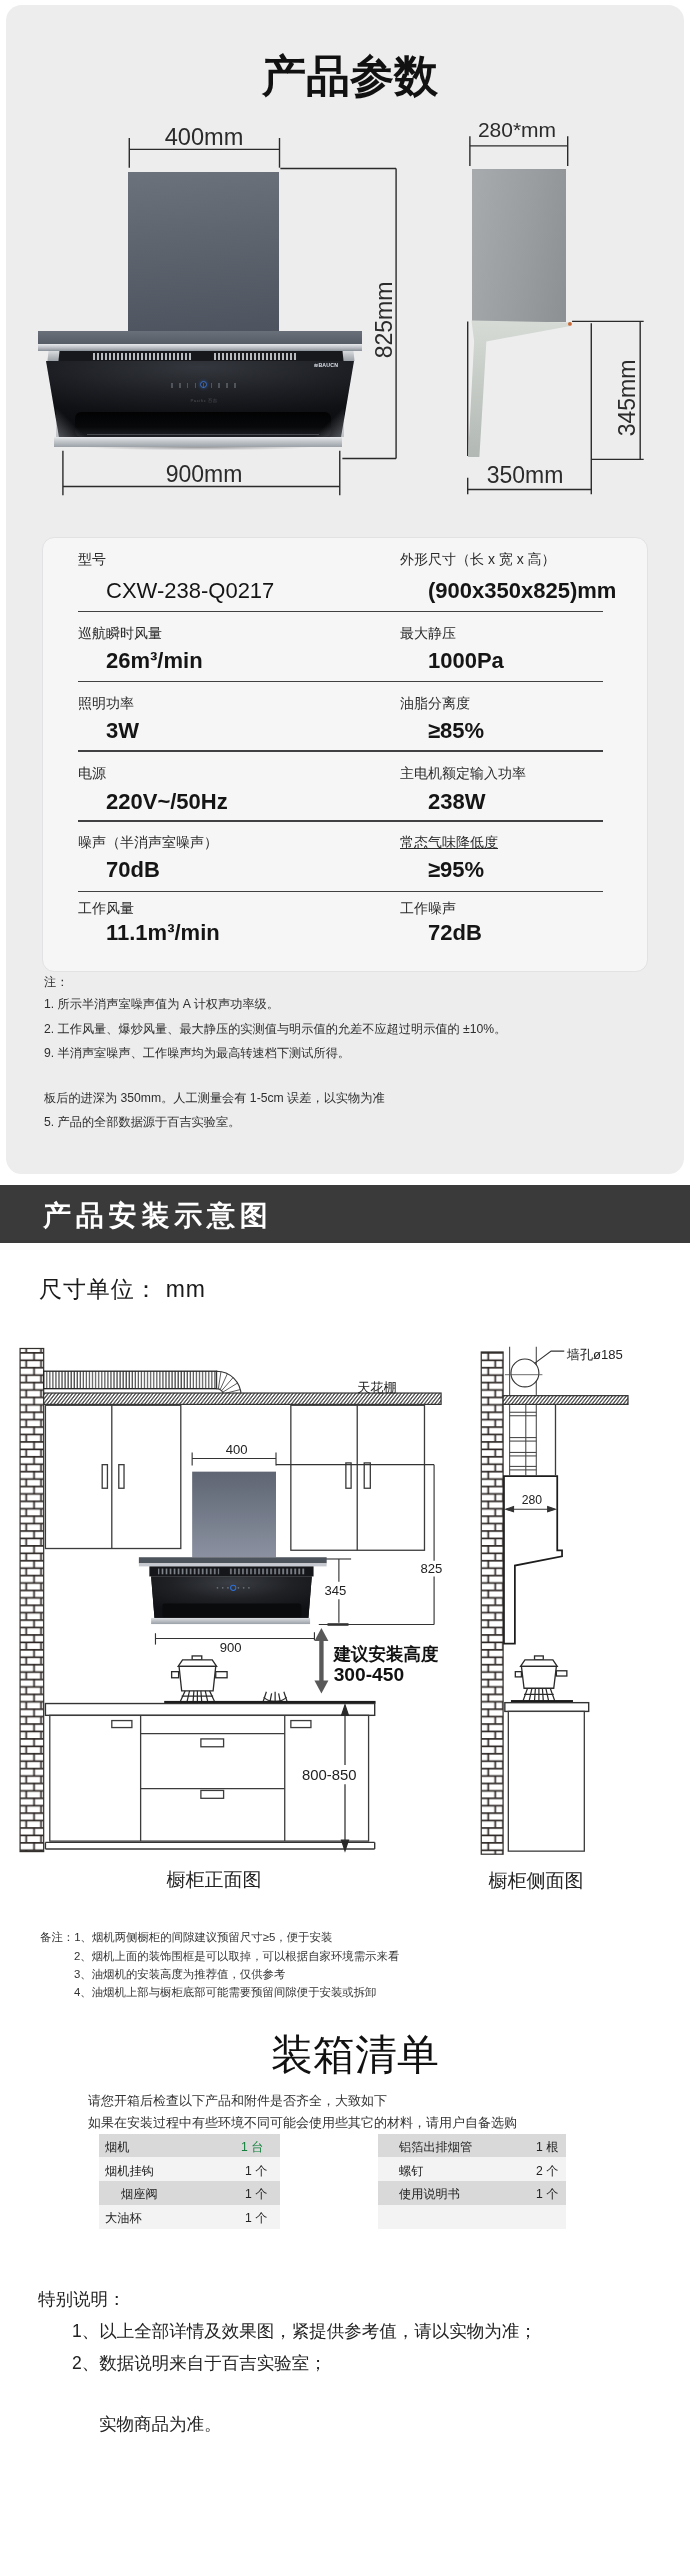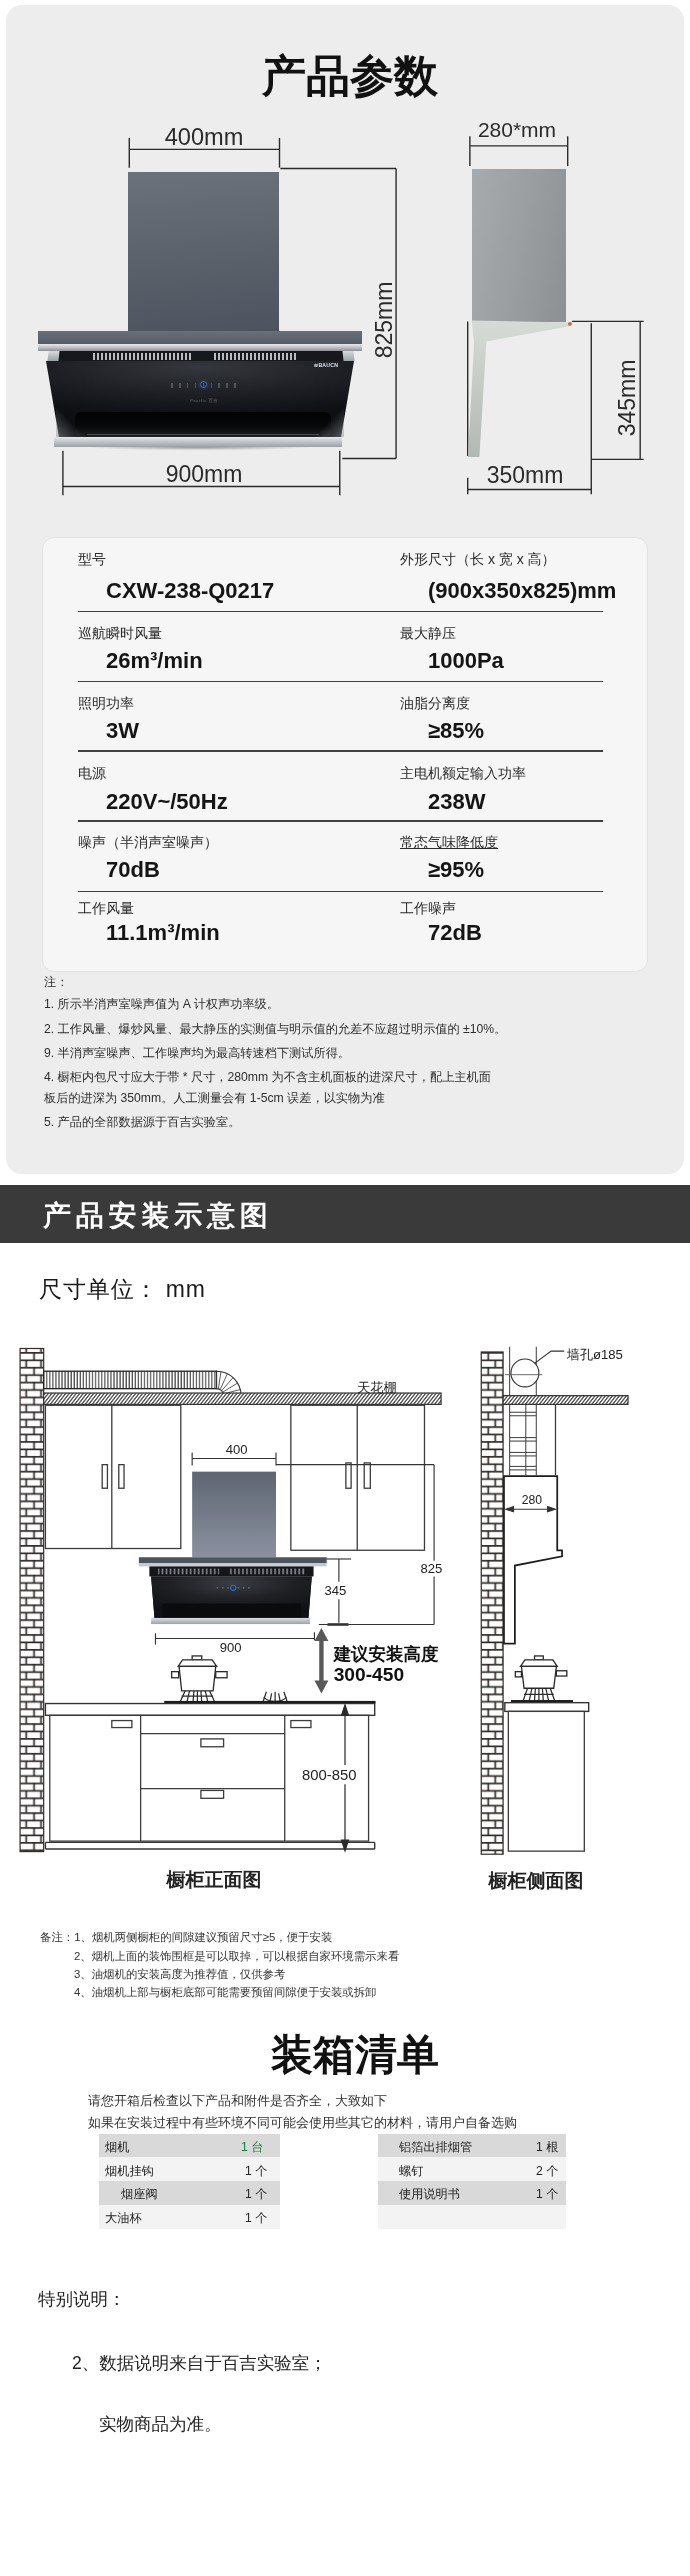--- a/index.html
+++ b/index.html
@@ -1,19 +1,19 @@
 <!DOCTYPE html>
 <html lang="zh" style="font-size:14px"><head>
 <meta charset="utf-8">
 <style>
   html,body{margin:0;padding:0;}
   body{width:690px;background:#ffffff;font-family:"Liberation Sans",sans-serif;}
   #page{position:relative;width:690px;height:2576px;overflow:hidden;background:#fff;}
   .abs{position:absolute;}
-  .ctr{transform:translate(-50%,-50%);white-space:nowrap;font-weight:bold;}
+  .ctr{transform:translate(-50%,-50%);white-space:nowrap;}
   .dimtxt{color:#2b2b2b;font-weight:400;letter-spacing:0px;}
 </style>
 </head>
 <body>
 <div id="page">
 
   <div class="abs" style="left:6.1px;top:5.2px;width:678px;height:1169px;background:#ededee;border-radius:15.7px;"></div>
 
   <div class="abs ctr" style="left:350px;top:76px;font-size:44px;font-weight:700;color:#111;">产品参数</div>
 
@@ -112,21 +112,21 @@
       <line x1="89" y1="700" x2="690" y2="700"></line>
       <line x1="89" y1="780" x2="690" y2="780"></line>
       <line x1="89" y1="860" x2="690" y2="860"></line>
       <line x1="89" y1="940" x2="690" y2="940"></line>
       <line x1="89" y1="1021" x2="690" y2="1021"></line>
     </g>
   </svg>
 
   <div class="abs" style="left:78px;top:551px;font-size:14px;color:#2a2a2a;">型号</div>
   <div class="abs" style="left:400px;top:551px;font-size:14px;color:#2a2a2a;">外形尺寸（长 x 宽 x 高）</div>
-  <div class="abs" style="left:106px;top:578px;font-size:22px;font-weight:700;color:#151515;">CXW-238-Q0217</div>
+  <div class="abs" style="left:106px;top:578px;font-size:22px;font-weight:400;color:#151515;">CXW-238-Q0217</div>
   <div class="abs" style="left:428px;top:578px;font-size:22px;font-weight:600;color:#151515;">(900x350x825)mm</div>
 
   <div class="abs" style="left:78px;top:625px;font-size:14px;color:#2a2a2a;">巡航瞬时风量</div>
   <div class="abs" style="left:400px;top:625px;font-size:14px;color:#2a2a2a;">最大静压</div>
   <div class="abs" style="left:106px;top:648px;font-size:22px;font-weight:600;color:#151515;">26m³/min</div>
   <div class="abs" style="left:428px;top:648px;font-size:22px;font-weight:600;color:#151515;">1000Pa</div>
 
   <div class="abs" style="left:78px;top:695px;font-size:14px;color:#2a2a2a;">照明功率</div>
   <div class="abs" style="left:400px;top:695px;font-size:14px;color:#2a2a2a;">油脂分离度</div>
   <div class="abs" style="left:106px;top:718px;font-size:22px;font-weight:600;color:#151515;">3W</div>
@@ -148,21 +148,20 @@
   <div class="abs" style="left:428px;top:920px;font-size:22px;font-weight:600;color:#151515;">72dB</div>
 
   <div class="abs" style="left:44px;top:974px;font-size:12.2px;color:#2e2e2e;">注：</div>
 
   <div class="abs" style="left:44px;top:996px;font-size:12.2px;color:#2e2e2e;">1. 所示半消声室噪声值为 A 计权声功率级。</div>
 
   <div class="abs" style="left:44px;top:1021px;font-size:12.2px;color:#2e2e2e;">2. 工作风量、爆炒风量、最大静压的实测值与明示值的允差不应超过明示值的 ±10%。</div>
 
   <div class="abs" style="left:44px;top:1045px;font-size:12.2px;color:#2e2e2e;">9. 半消声室噪声、工作噪声均为最高转速档下测试所得。</div>
 
-  <div class="abs" style="left:44px;top:1069px;font-size:12.2px;color:#2e2e2e;">4. 橱柜内包尺寸应大于带 * 尺寸，280mm 为不含主机面板的进深尺寸，配上主机面</div>
 
   <div class="abs" style="left:44px;top:1090px;font-size:12.2px;color:#2e2e2e;">板后的进深为 350mm。人工测量会有 1-5cm 误差，以实物为准</div>
 
   <div class="abs" style="left:44px;top:1114px;font-size:12.2px;color:#2e2e2e;">5. 产品的全部数据源于百吉实验室。</div>
 
   <div class="abs" style="left:0;top:1185px;width:690px;height:58px;background:#3a3a3b;"></div>
 
   <div class="abs" style="left:43px;top:1197px;font-size:28px;font-weight:700;color:#fff;letter-spacing:4.8px;">产品安装示意图</div>
 
   <div class="abs" style="left:39px;top:1274px;font-size:23px;color:#1a1a1a;font-weight:500;letter-spacing:0.9px;">尺寸单位： mm</div>
@@ -453,20 +452,21 @@
 
   <div class="abs" style="left:399px;top:2139px;font-size:12.2px;color:#222;">铝箔出排烟管</div>
   <div class="abs" style="left:399px;top:2163px;font-size:12.2px;color:#222;">螺钉</div>
   <div class="abs" style="left:399px;top:2186px;font-size:12.2px;color:#222;">使用说明书</div>
   <div class="abs" style="left:536px;top:2139px;font-size:12.2px;color:#222;">1 根</div>
   <div class="abs" style="left:536px;top:2163px;font-size:12.2px;color:#222;">2 个</div>
   <div class="abs" style="left:536px;top:2186px;font-size:12.2px;color:#222;">1 个</div>
 
   <div class="abs" style="left:38px;top:2287px;font-size:17.5px;color:#222;">特别说明：</div>
 
+  <div class="abs" style="left:72px;top:2319px;font-size:17.5px;color:#222;">1、以上全部详情及效果图，紧提供参考值，请以实物为准；</div>
 
   <div class="abs" style="left:72px;top:2351px;font-size:17.5px;color:#222;">2、数据说明来自于百吉实验室；</div>
 
 
   <div class="abs" style="left:99px;top:2412px;font-size:17.5px;color:#222;">实物商品为准。</div>
 
 </div>
 
 
 </body></html>

